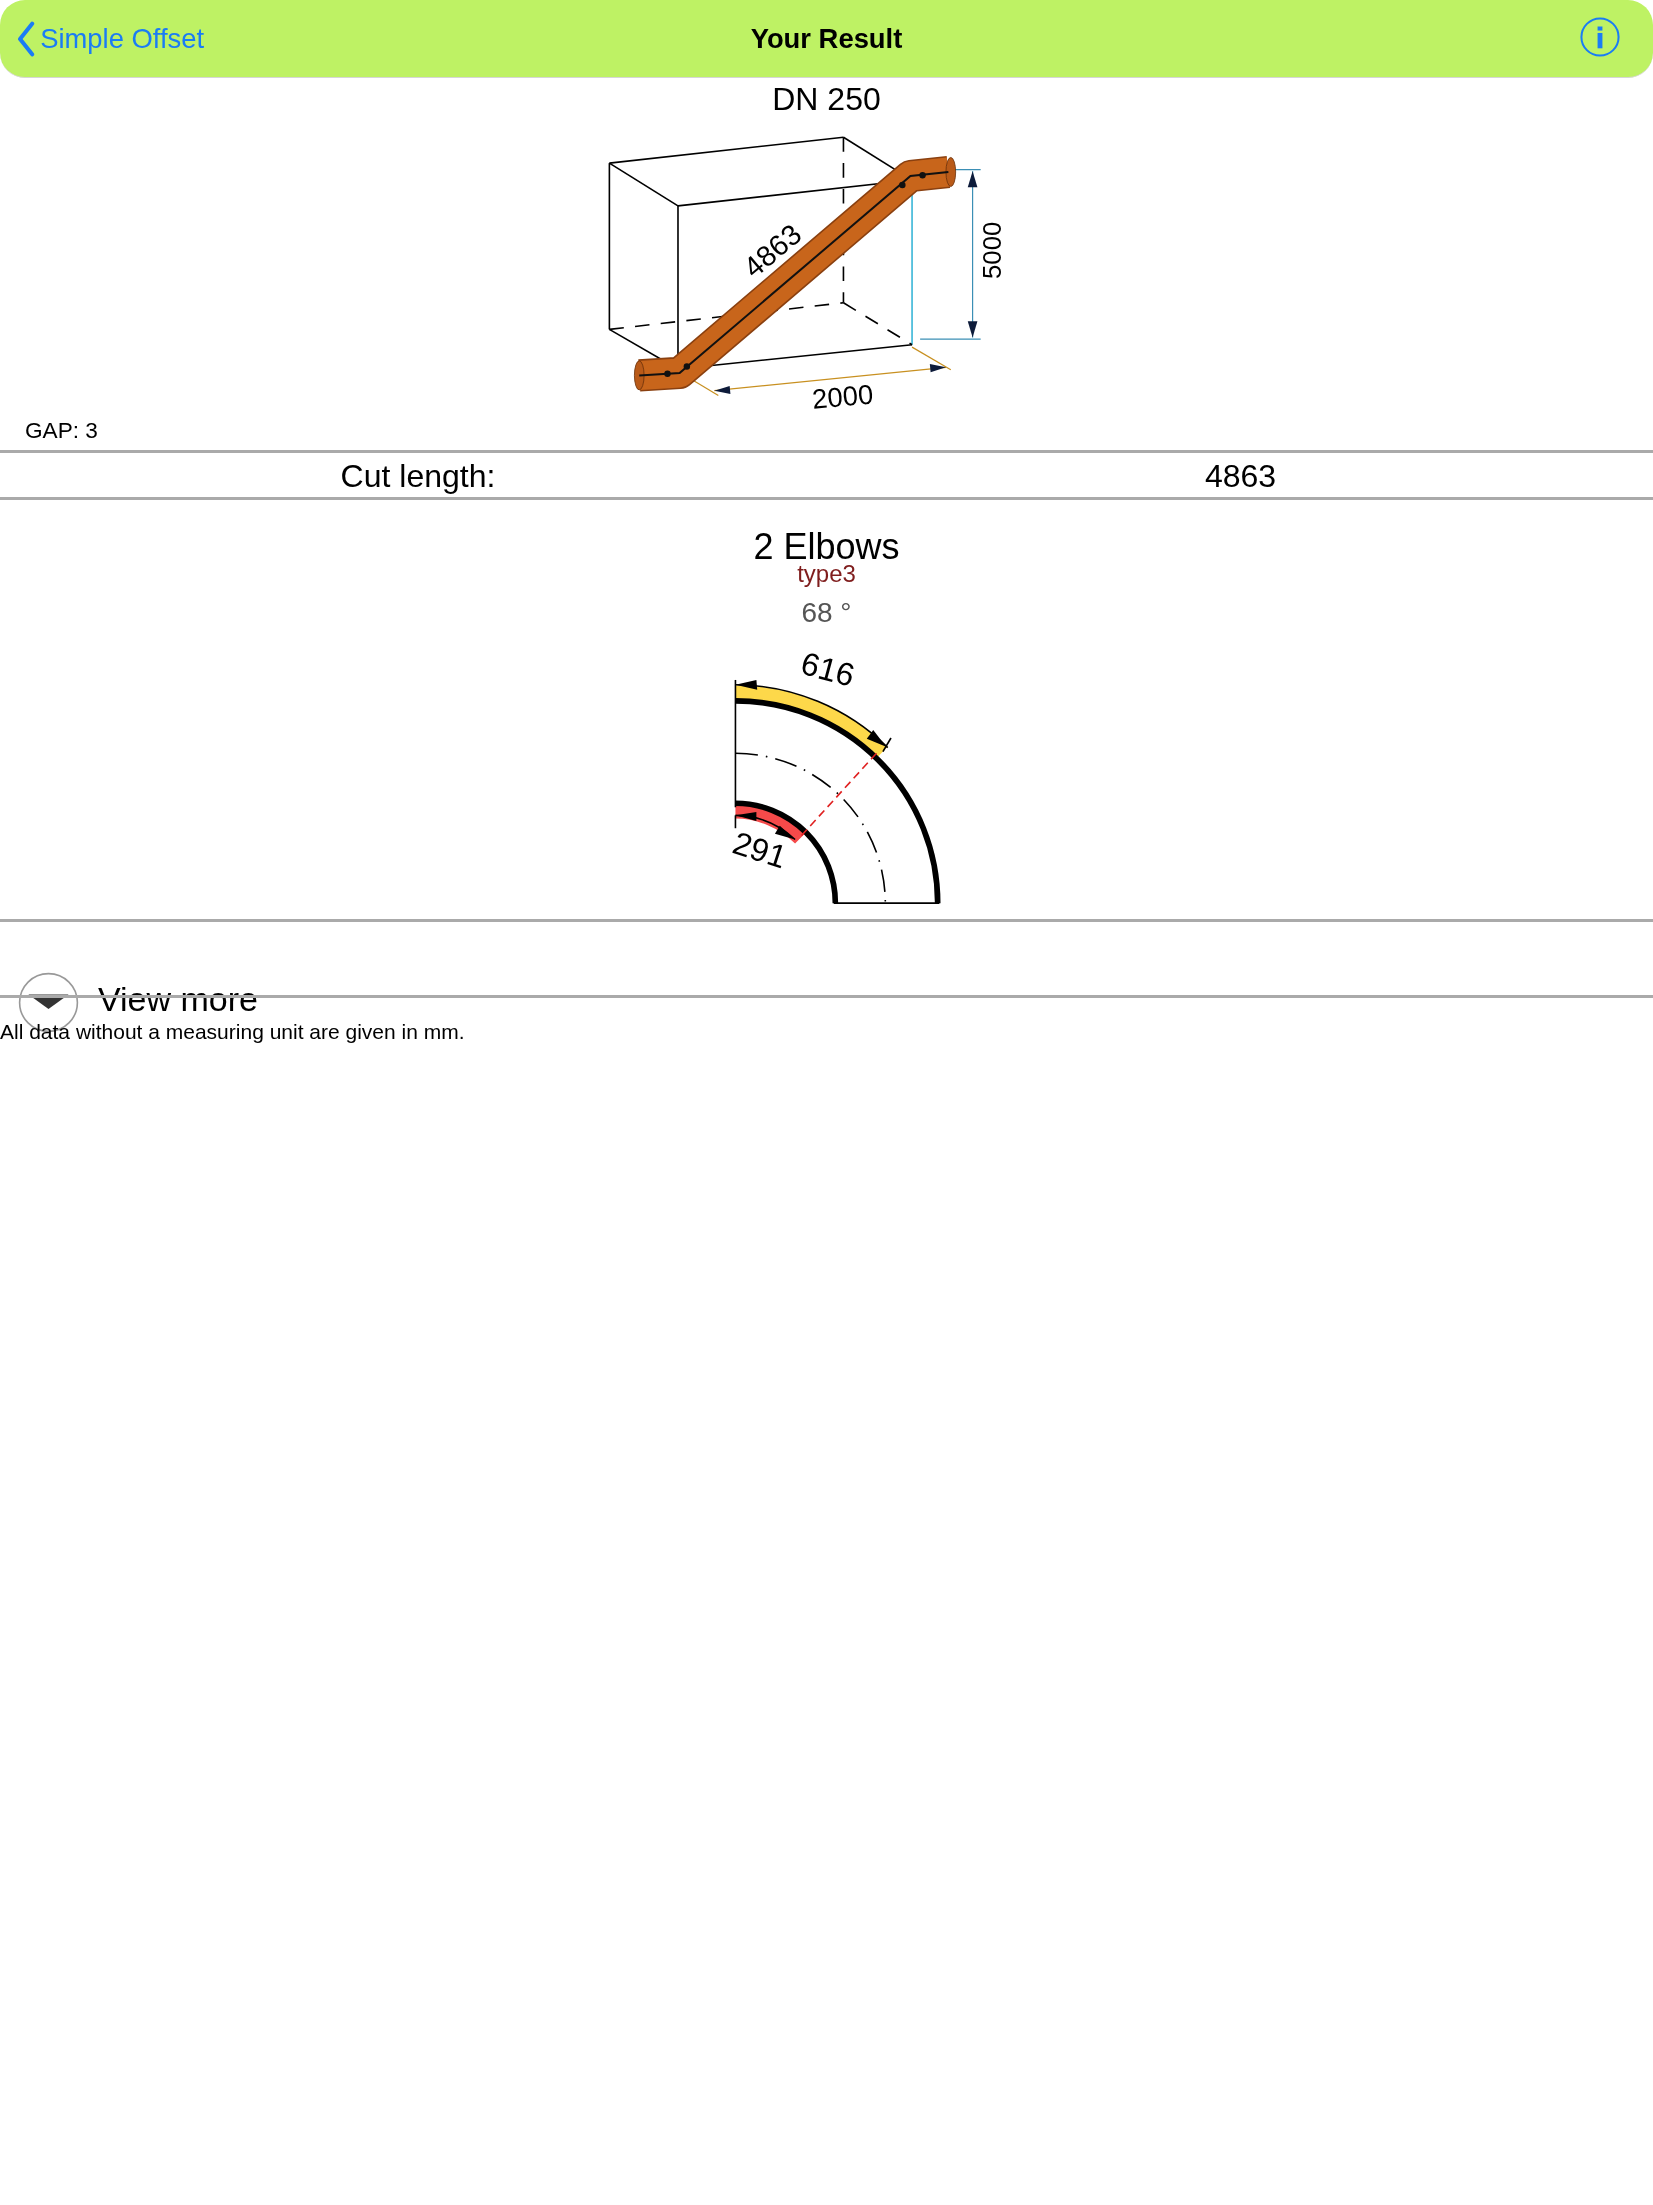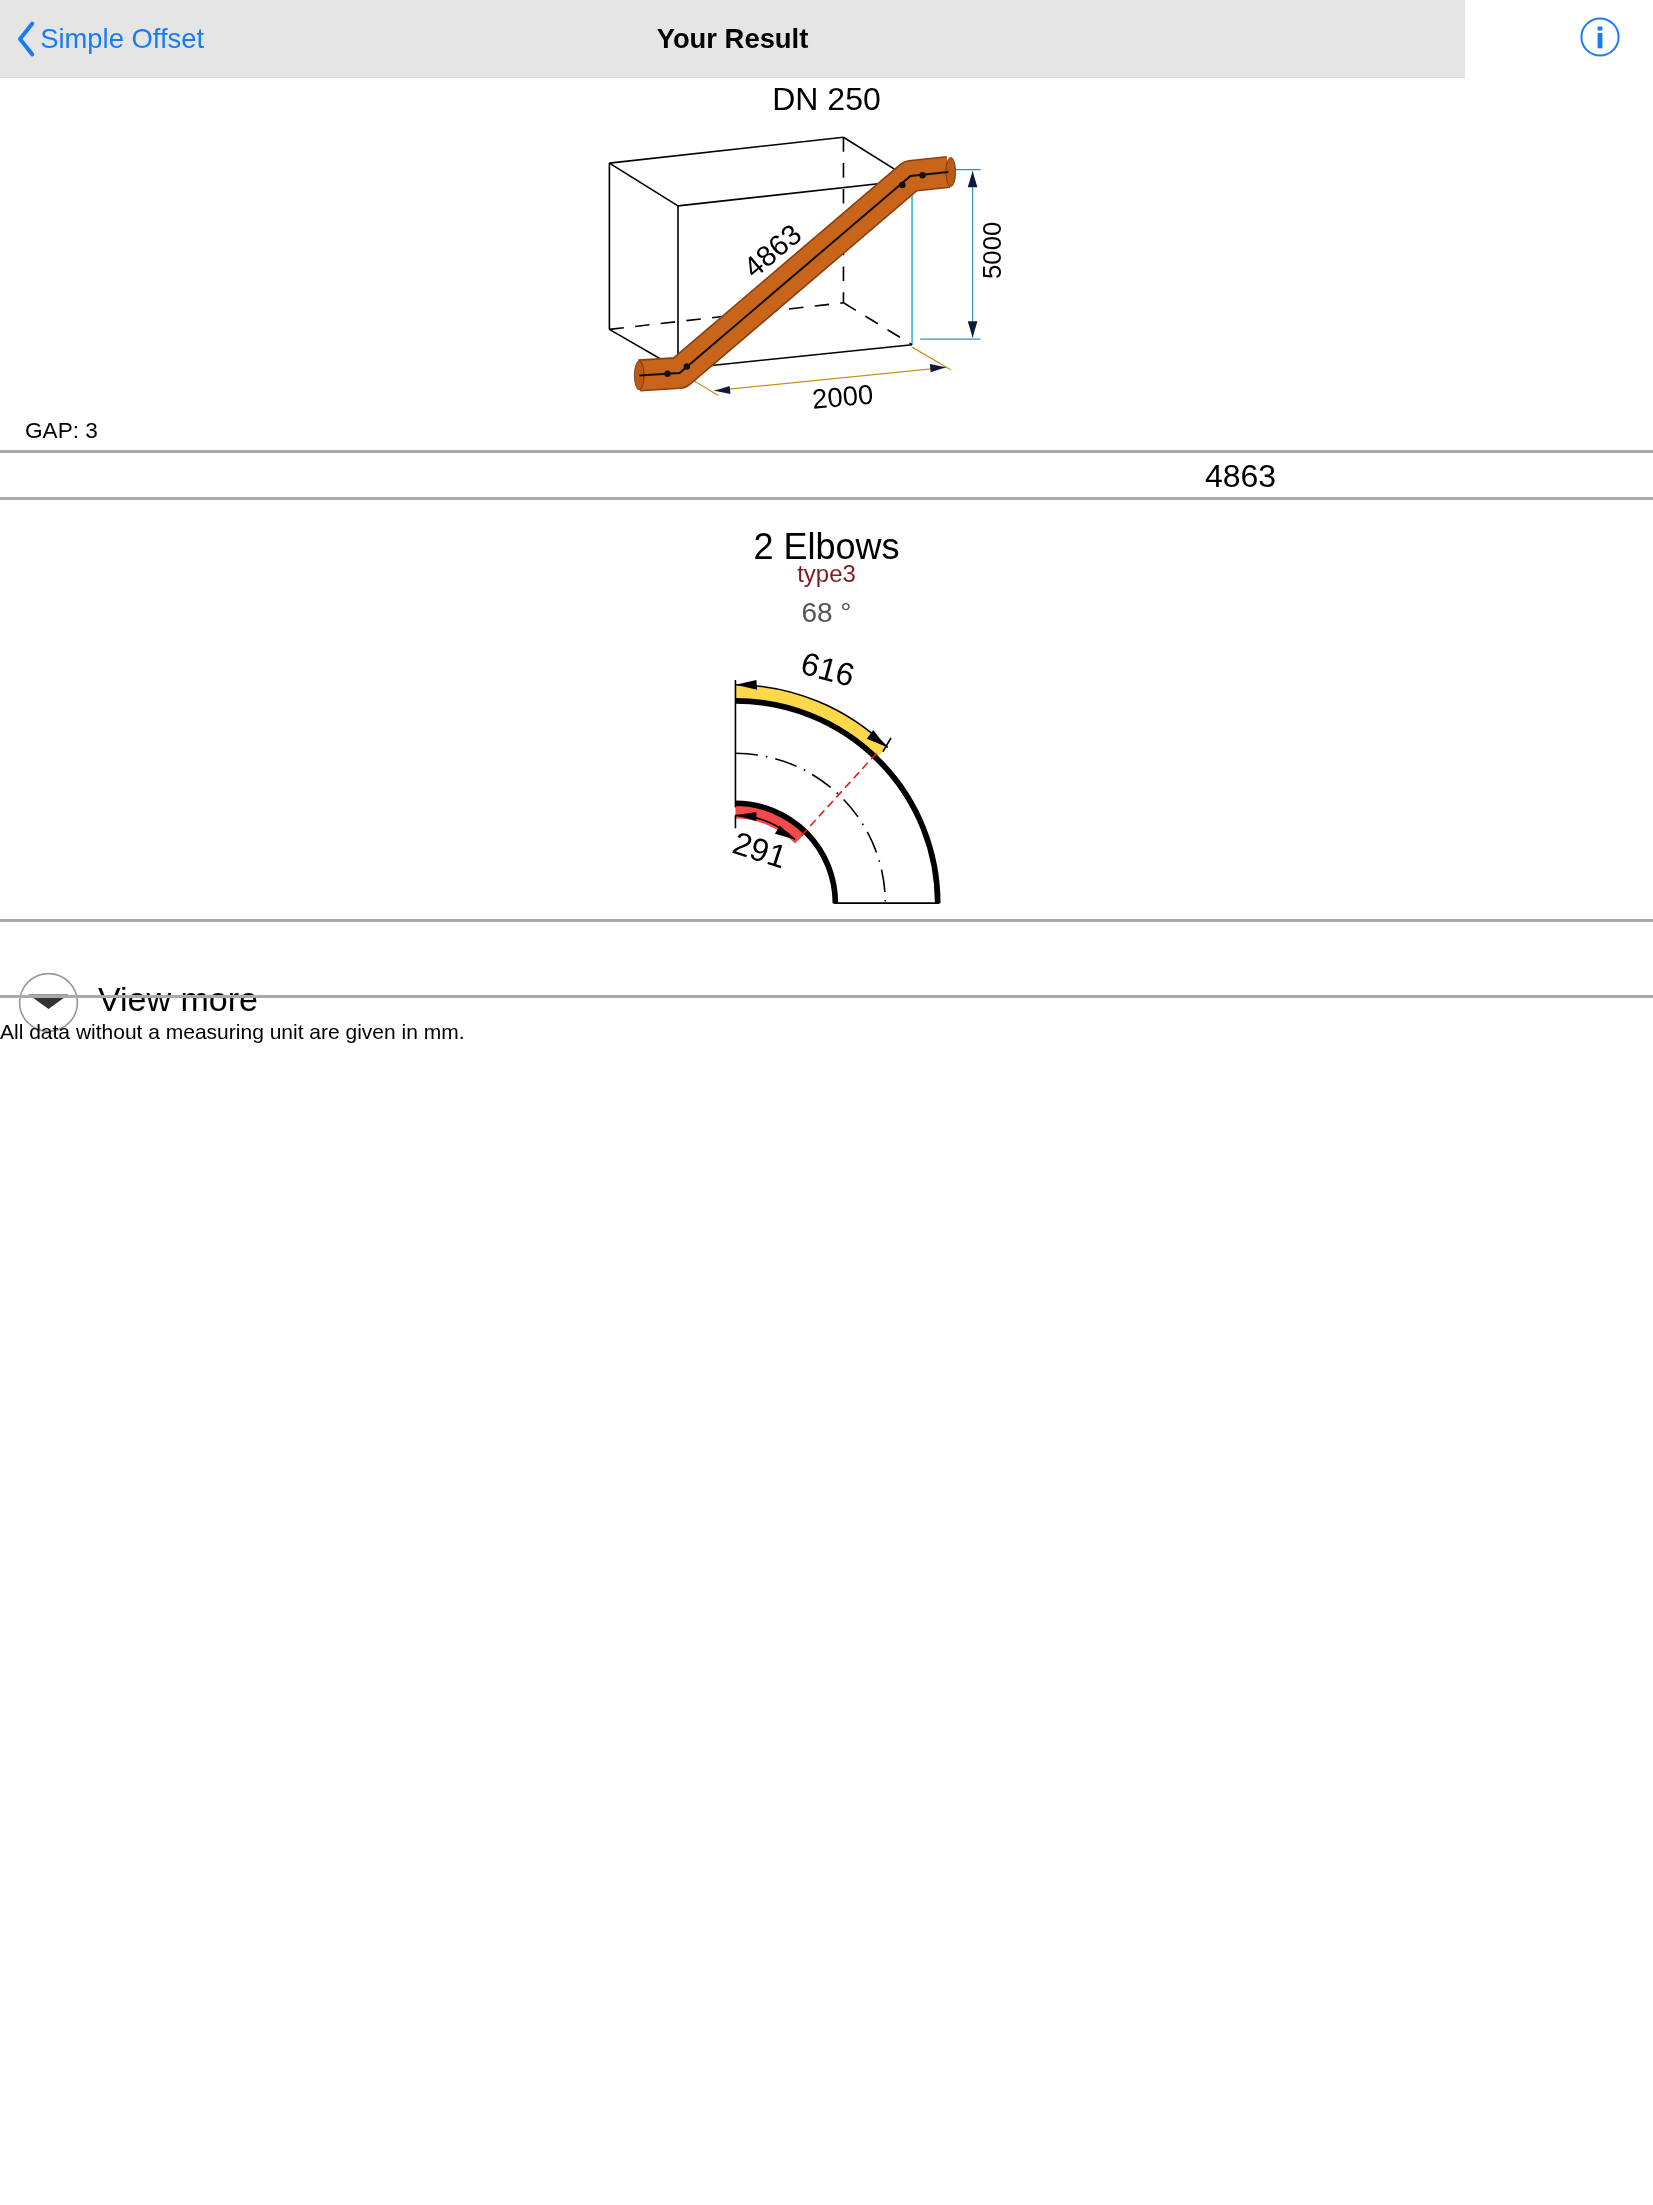--- a/index.html
+++ b/index.html
@@ -2,22 +2,22 @@
 <html style="font-size:13px"><head>
 <meta charset="utf-8">
 <style>
   html, body { margin: 0; padding: 0; }
   body {
     width: 1653px; height: 2205px; background: #ffffff;
     font-family: "Liberation Sans", "DejaVu Sans", sans-serif;
     position: relative; overflow: hidden; color: #000;
   }
   .navbar {
-    position: absolute; left: 0; top: 0; width: 1465px; height: 77px;
-    background: #e5e5e5; border-bottom: 1.6px solid #d6d6d6;
+    position: absolute; left: 0; top: 0; width: 1653px; height: 77px;
+    background: #bef264; border-bottom: 1.6px solid #d6d6d6; border-radius: 25px;
   }
   .back-btn {
     position: absolute; left: 16px; top: 16px; height: 45px;
     display: flex; align-items: center; color: #1a7cf5; cursor: pointer;
     font-size: 27.4px;
   }
   .back-btn svg { margin-right: 4.8px; }
   .nav-title {
     position: absolute; left: 0; right: 0; top: 0; height: 77px;
     display: flex; align-items: center; justify-content: center;
@@ -117,20 +117,21 @@
 
   <text x="965" y="320" font-family="Liberation Sans, sans-serif" font-size="36" text-anchor="middle" transform="rotate(-40 965 320)">4863</text>
   <text x="1240" y="310" font-family="Liberation Sans, sans-serif" font-size="32" text-anchor="middle" transform="rotate(-90 1240 310)">5000</text>
   <text x="1045" y="503" font-family="Liberation Sans, sans-serif" font-size="34" text-anchor="middle" transform="rotate(-5 1045 503)">2000</text>
 </svg>
 
 <div class="gap-label">GAP: 3</div>
 
 <div class="sep" style="top:450px"></div>
 <div class="cut-row">
+  <div class="cut-label">Cut length:</div>
   <div class="cut-value">4863</div>
 </div>
 <div class="sep" style="top:497px"></div>
 
 <div class="section-title elbow-title">2 Elbows</div>
 <div class="section-title elbow-type">type3</div>
 <div class="section-title elbow-angle">68 °</div>
 
 <svg style="position:absolute;left:0;top:630px" width="1653" height="278" viewBox="0 780 2048 345">
 

